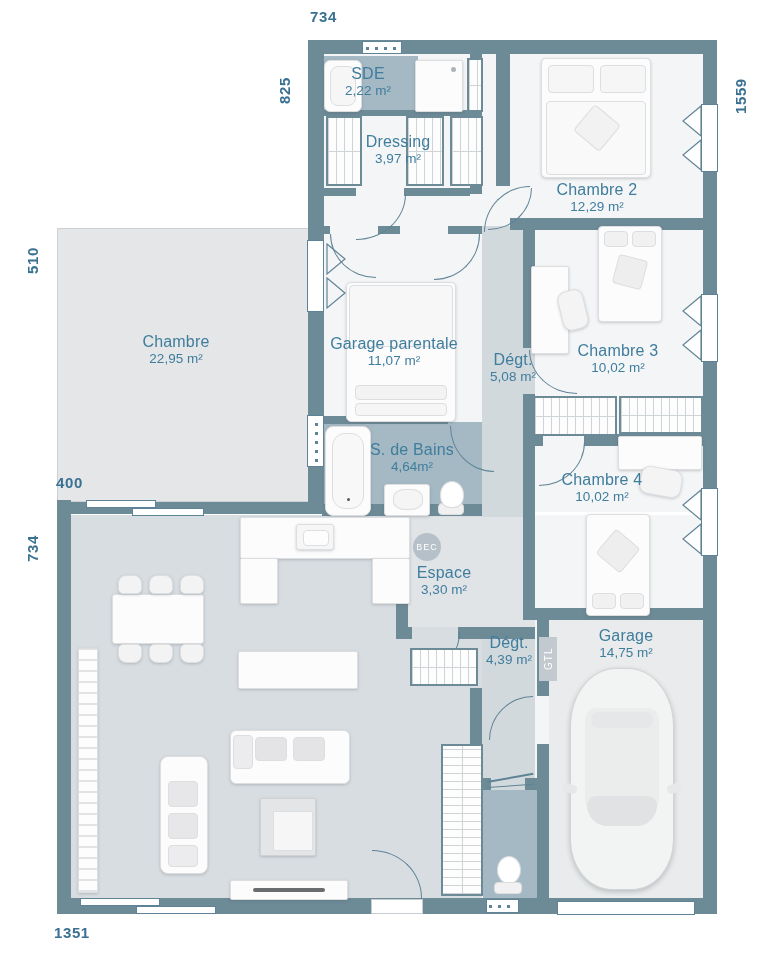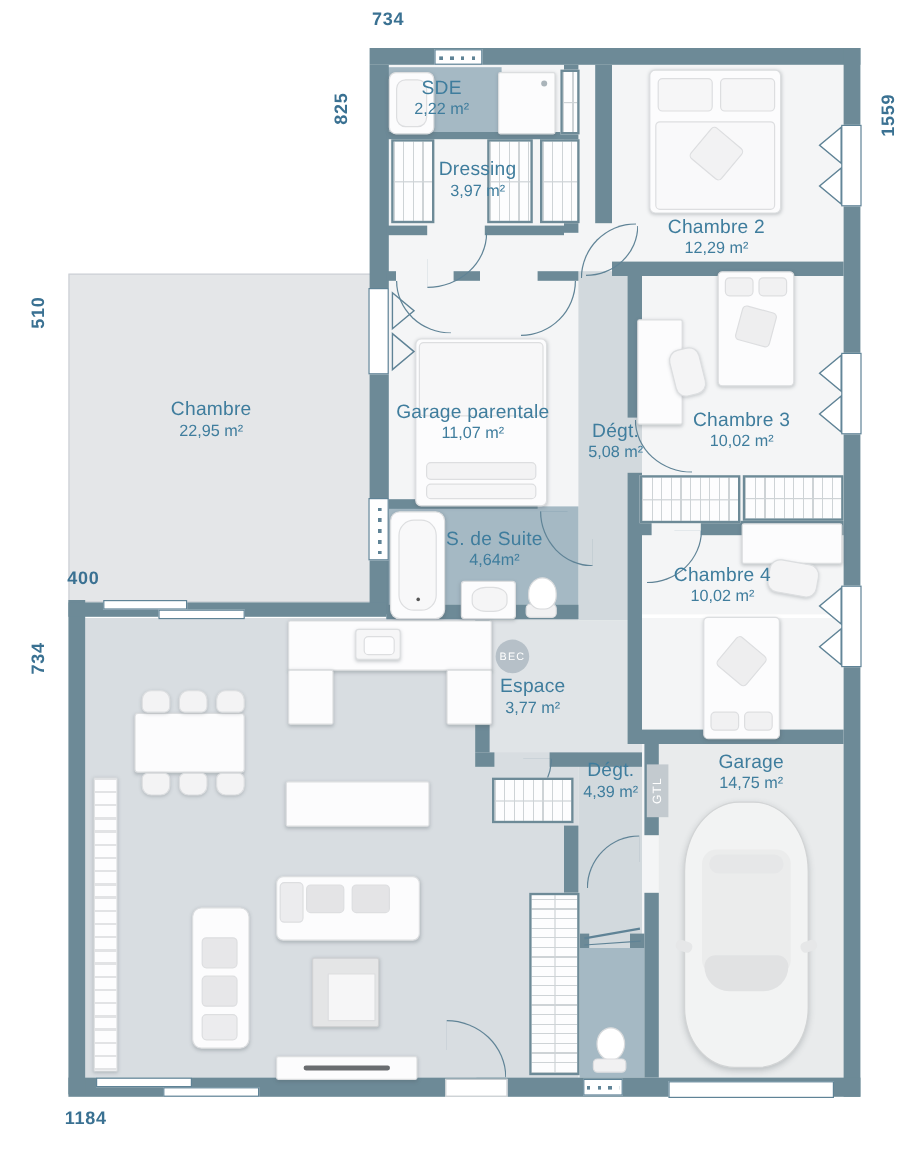--- a/index.html
+++ b/index.html
@@ -262,41 +262,41 @@
   </div>
   <div class="rlabel" style="left:443px;top:350px;">
     <span class="nm">Dégt.</span>
     <span class="ar">5,08 m²</span>
   </div>
   <div class="rlabel" style="left:548px;top:341px;">
     <span class="nm">Chambre 3</span>
     <span class="ar">10,02 m²</span>
   </div>
   <div class="rlabel" style="left:342px;top:440px;">
-    <span class="nm">S. de Suite</span>
+    <span class="nm">S. de Bains</span>
     <span class="ar">4,64m²</span>
   </div>
   <div class="rlabel" style="left:532px;top:470px;">
     <span class="nm">Chambre 4</span>
     <span class="ar">10,02 m²</span>
   </div>
   <div class="rlabel" style="left:374px;top:563px;">
     <span class="nm">Espace</span>
-    <span class="ar">3,77 m²</span>
+    <span class="ar">3,30 m²</span>
   </div>
   <div class="rlabel" style="left:439px;top:633px;">
     <span class="nm">Dégt.</span>
     <span class="ar">4,39 m²</span>
   </div>
   <div class="rlabel" style="left:556px;top:626px;">
     <span class="nm">Garage</span>
     <span class="ar">14,75 m²</span>
   </div>
 
   <div class="dim" style="left:310px;top:8px;">734</div>
   <div class="dim vdim" style="left:276px;top:42px;height:62px;">825</div>
   <div class="dim vdim" style="left:732px;top:38px;height:76px;">1559</div>
   <div class="dim vdim" style="left:24px;top:218px;height:56px;">510</div>
   <div class="dim" style="left:56px;top:474px;">400</div>
   <div class="dim vdim" style="left:24px;top:502px;height:60px;">734</div>
-  <div class="dim" style="left:54px;top:924px;">1184</div>
+  <div class="dim" style="left:54px;top:924px;">1351</div>
 
 </div>
 
 </body></html>

